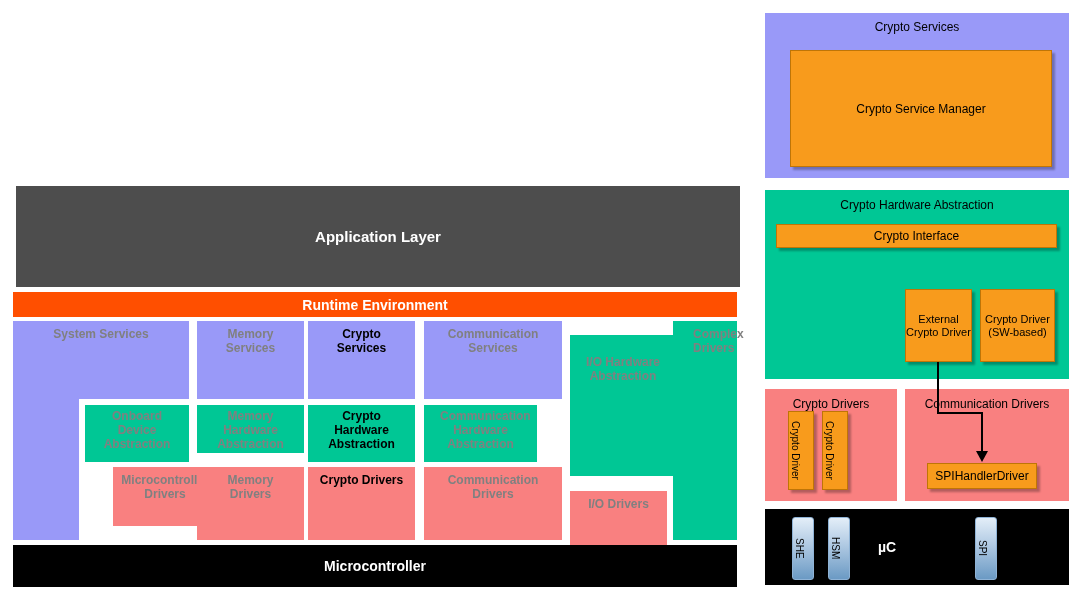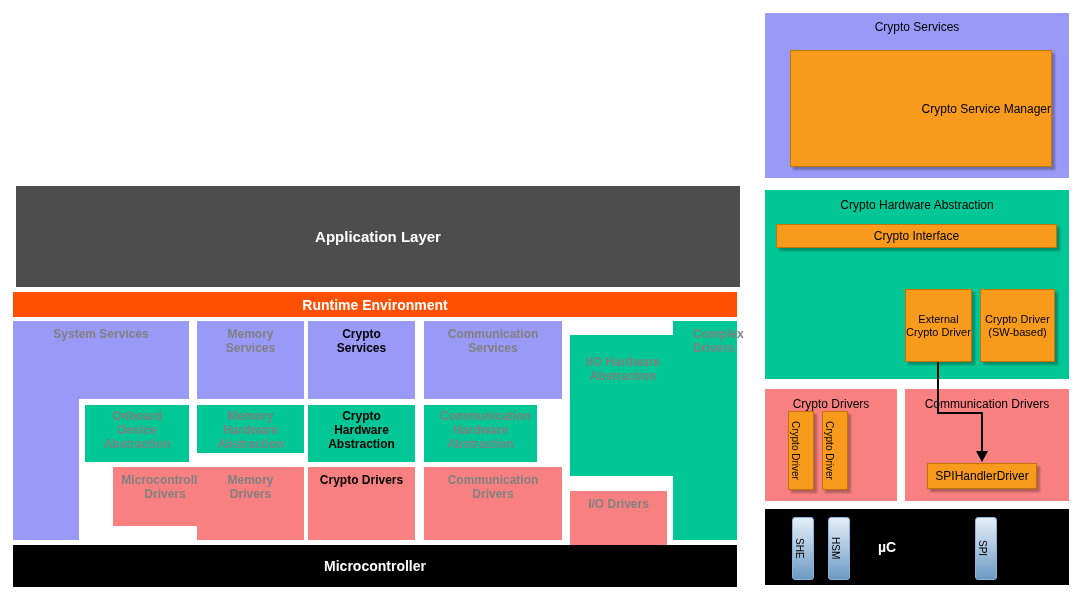--- a/index.html
+++ b/index.html
@@ -68,21 +68,21 @@
 
 <div class="box pink" style="left:570px;top:467px;width:97px;height:73px;padding:6px 6px 12px;margin-top:24px;">I/O Drivers</div>
 
 <div class="box blackbg flexc" style="left:13px;top:545px;width:724px;height:42px;">
   <span class="whitetext" style="font-size:14px;">Microcontroller</span>
 </div>
 
 <div class="abs purple" style="left:765px;top:13px;width:304px;height:165px;">
   <div class="rlabel" style="padding-top:7px;text-align:center;">Crypto Services</div>
 </div>
-<div class="abs orangebox flexc" style="left:790px;top:50px;width:262px;height:117px;font-size:12px;justify-content:flex-end;">
+<div class="abs orangebox flexc" style="left:790px;top:50px;width:262px;height:117px;font-size:12px;">
   <span>Crypto Service Manager</span>
 </div>
 
 <div class="abs green" style="left:765px;top:190px;width:304px;height:189px;">
   <div class="rlabel" style="padding-top:8px;text-align:center;">Crypto Hardware Abstraction</div>
 </div>
 <div class="abs orangebox flexc" style="left:776px;top:224px;width:281px;height:24px;font-size:12px;">
   <span>Crypto Interface</span>
 </div>
 <div class="abs orangebox flexc" style="left:905px;top:289px;width:67px;height:73px;font-size:11px;line-height:13px;text-align:center;">

